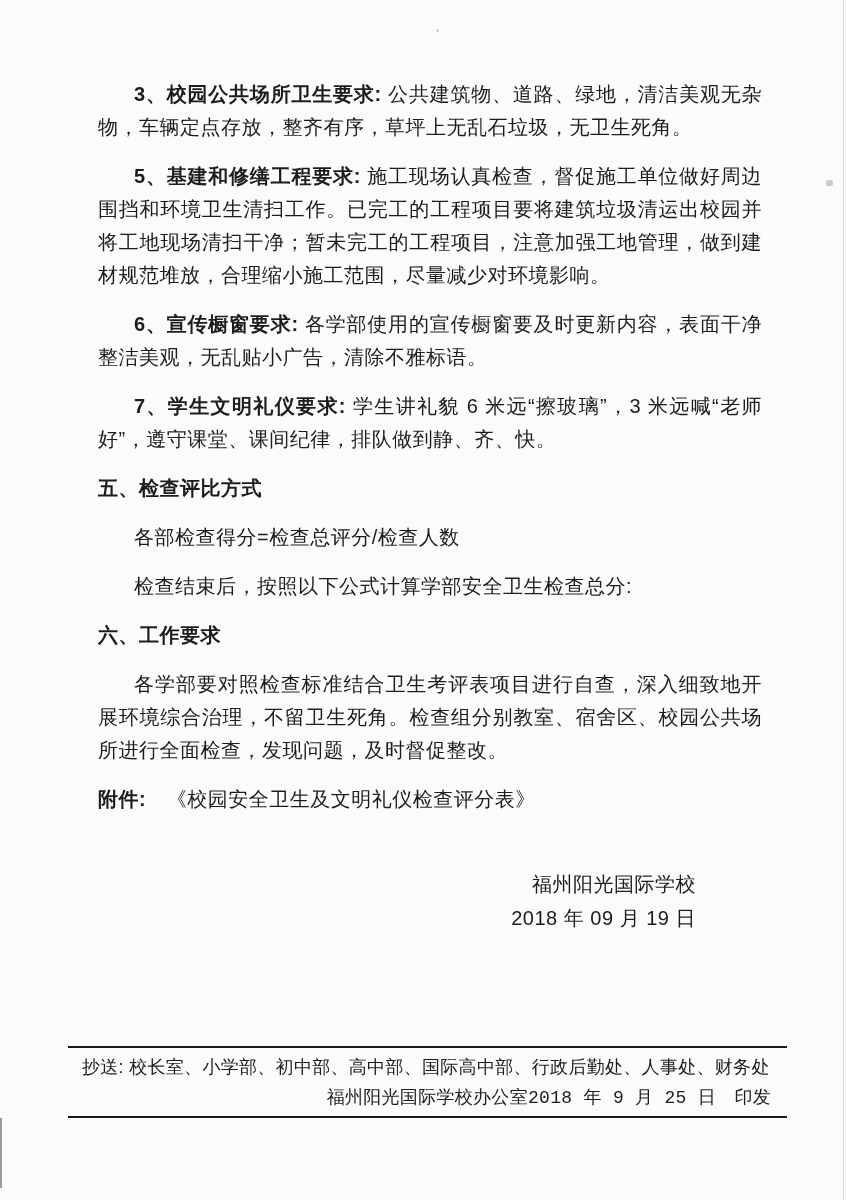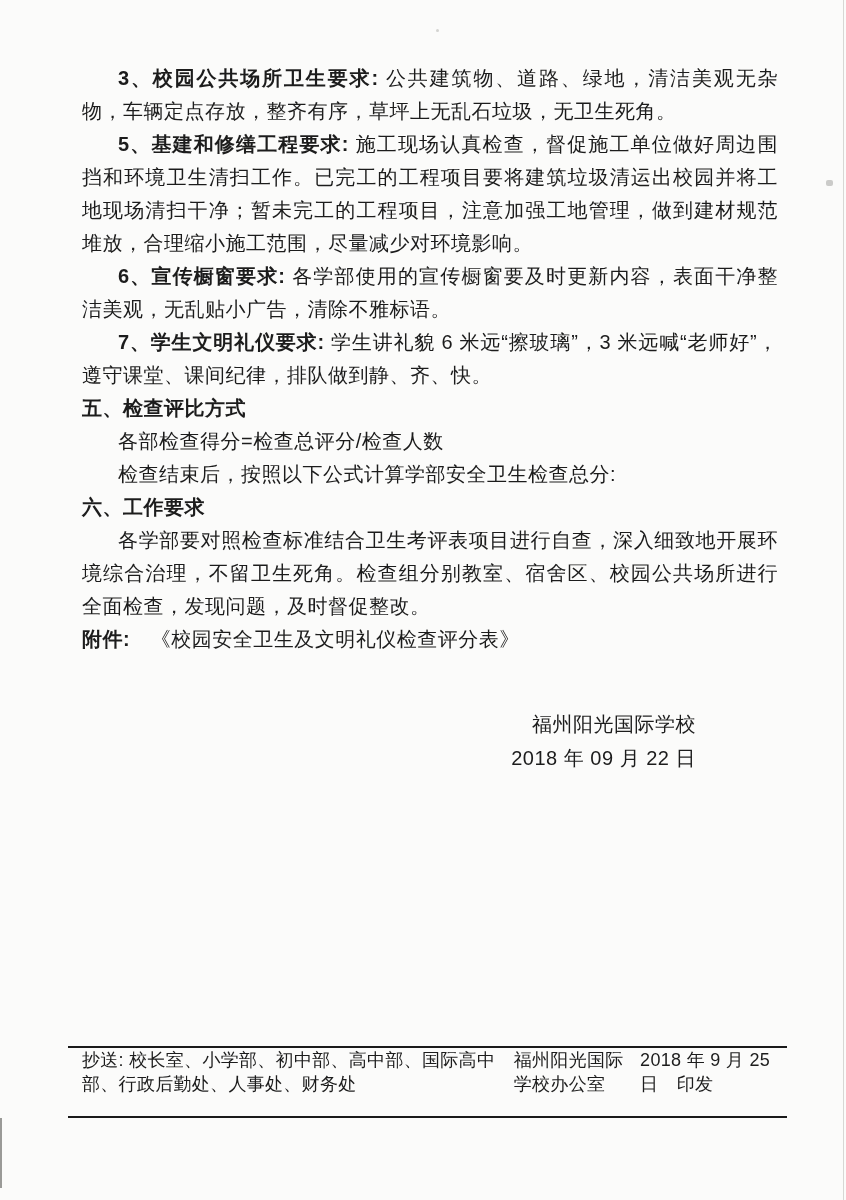--- a/index.html
+++ b/index.html
@@ -22,50 +22,52 @@
     position: absolute;
     left: 82px;
     top: 62px;
     width: 696px;
     font-size: 20px;
     line-height: 33px;
     letter-spacing: 0.5px;
     text-align: justify;
     text-justify: inter-character;
   }
-  .content p { margin: 0; }
+  .content p { margin: 16px; }
   .indent { text-indent: 36px; }
   .label { font-weight: 700; }
   .heading { font-weight: 700; }
   .attach { margin-top: 41px; }
   .signature {
     margin-top: 51px;
     text-align: right;
     padding-right: 82px;
     line-height: 34px;
   }
   .footer {
     position: absolute;
     left: 68px;
     top: 1046px;
     width: 705px;
     height: 68px;
     border-top: 2px solid var(--rule, #1a1a1a);
     border-bottom: 2px solid var(--rule, #1a1a1a);
     box-sizing: content-box;
     display: flex;
+    flex-direction: column;
     justify-content: space-evenly;
     padding-left: 14px;
     font-size: 18px;
     letter-spacing: 0.3px;
   }
   .footer-row {
     display: flex;
-    justify-content: space-between;
+    justify-content: flex-end;
     padding-right: 16px;
+    font-family: Liberation Mono, monospace;
   }
   
   .edge-shadow-right {
     position: absolute;
     right: 2px; top: 0;
     width: 1px; height: 1200px;
     background: #d7d7d4;
   }
   .edge-shadow-left {
     position: absolute;
@@ -109,21 +111,21 @@
     <p class="indent">各部检查得分=检查总评分/检查人数</p>
     <p class="indent">检查结束后，按照以下公式计算学部安全卫生检查总分:</p>
 
     <p class="heading">六、工作要求</p>
     <p class="indent">各学部要对照检查标准结合卫生考评表项目进行自查，深入细致地开展环境综合治理，不留卫生死角。检查组分别教室、宿舍区、校园公共场所进行全面检查，发现问题，及时督促整改。</p>
 
     <p class="attach"><span class="label">附件:</span><span>　《校园安全卫生及文明礼仪检查评分表》</span></p>
 
     <div class="signature">
       <div>福州阳光国际学校</div>
-      <div>2018 年 09 月 22 日</div>
+      <div>2018 年 09 月 19 日</div>
     </div>
 
   </div>
 
   <div class="footer">
     <div><span>抄送:</span><span> 校长室、小学部、初中部、高中部、国际高中部、行政后勤处、人事处、财务处</span></div>
     <div class="footer-row">
       <span>福州阳光国际学校办公室</span>
       <span>2018 年 9 月 25 日　印发</span>
     </div>

